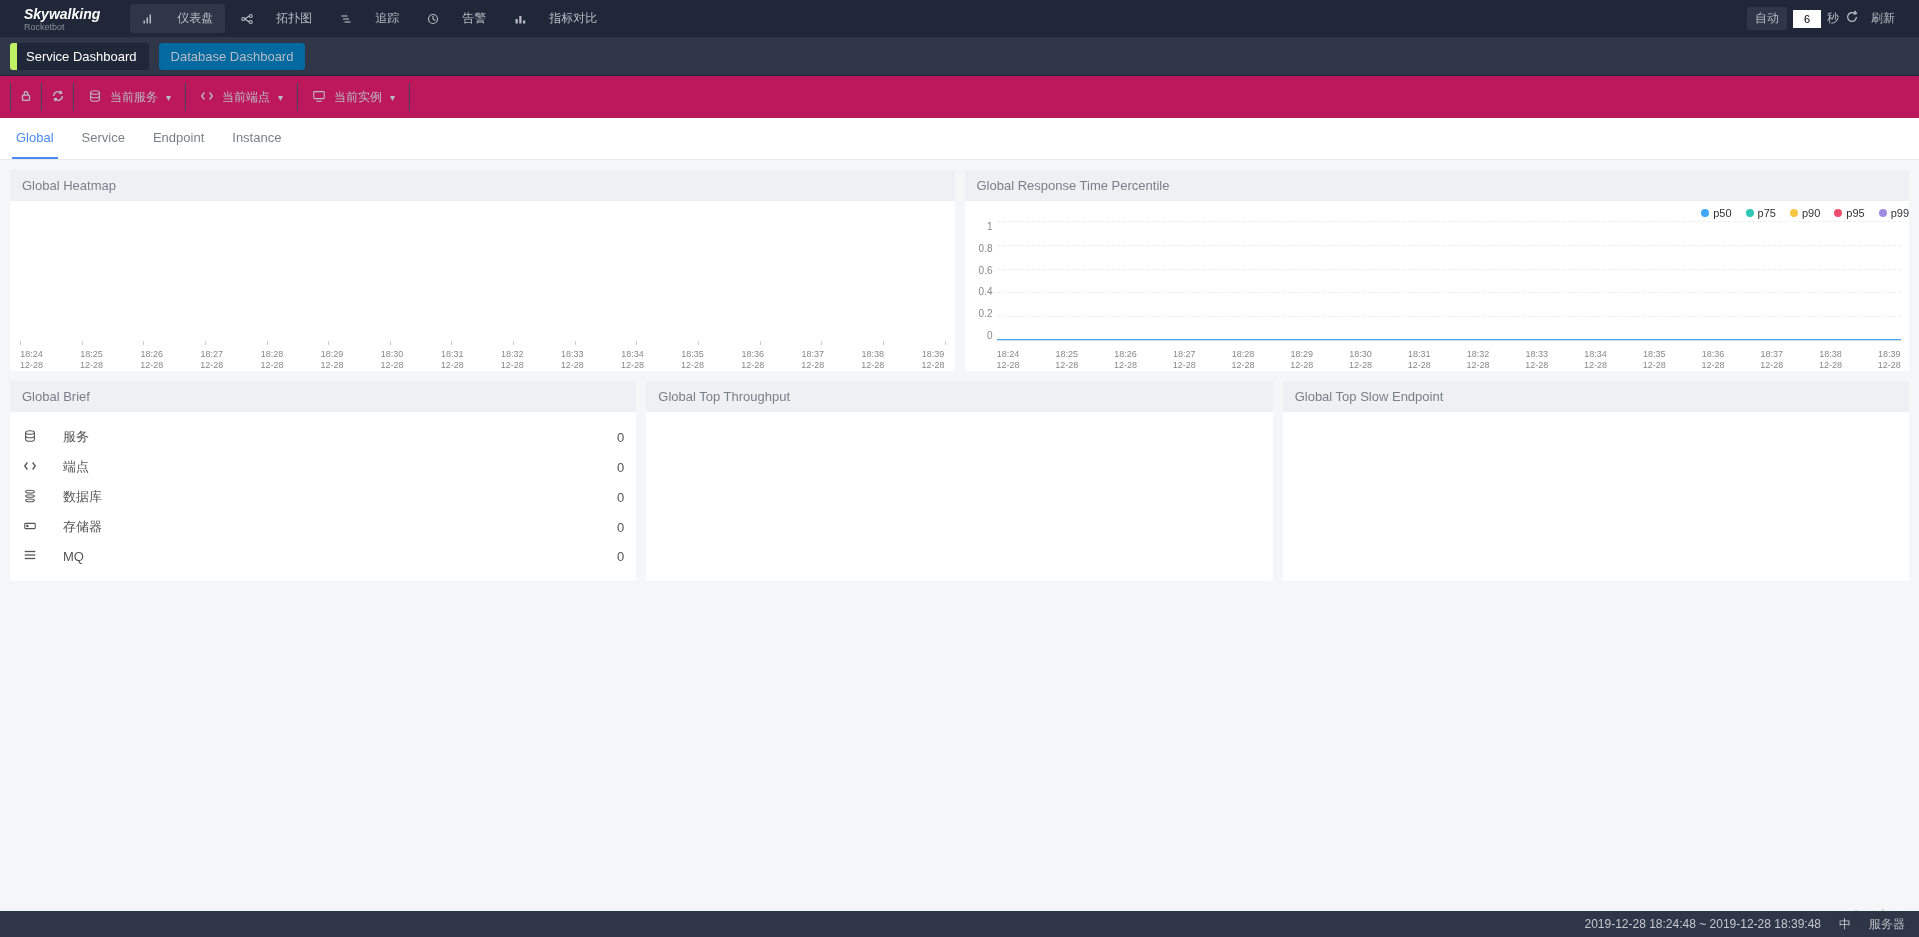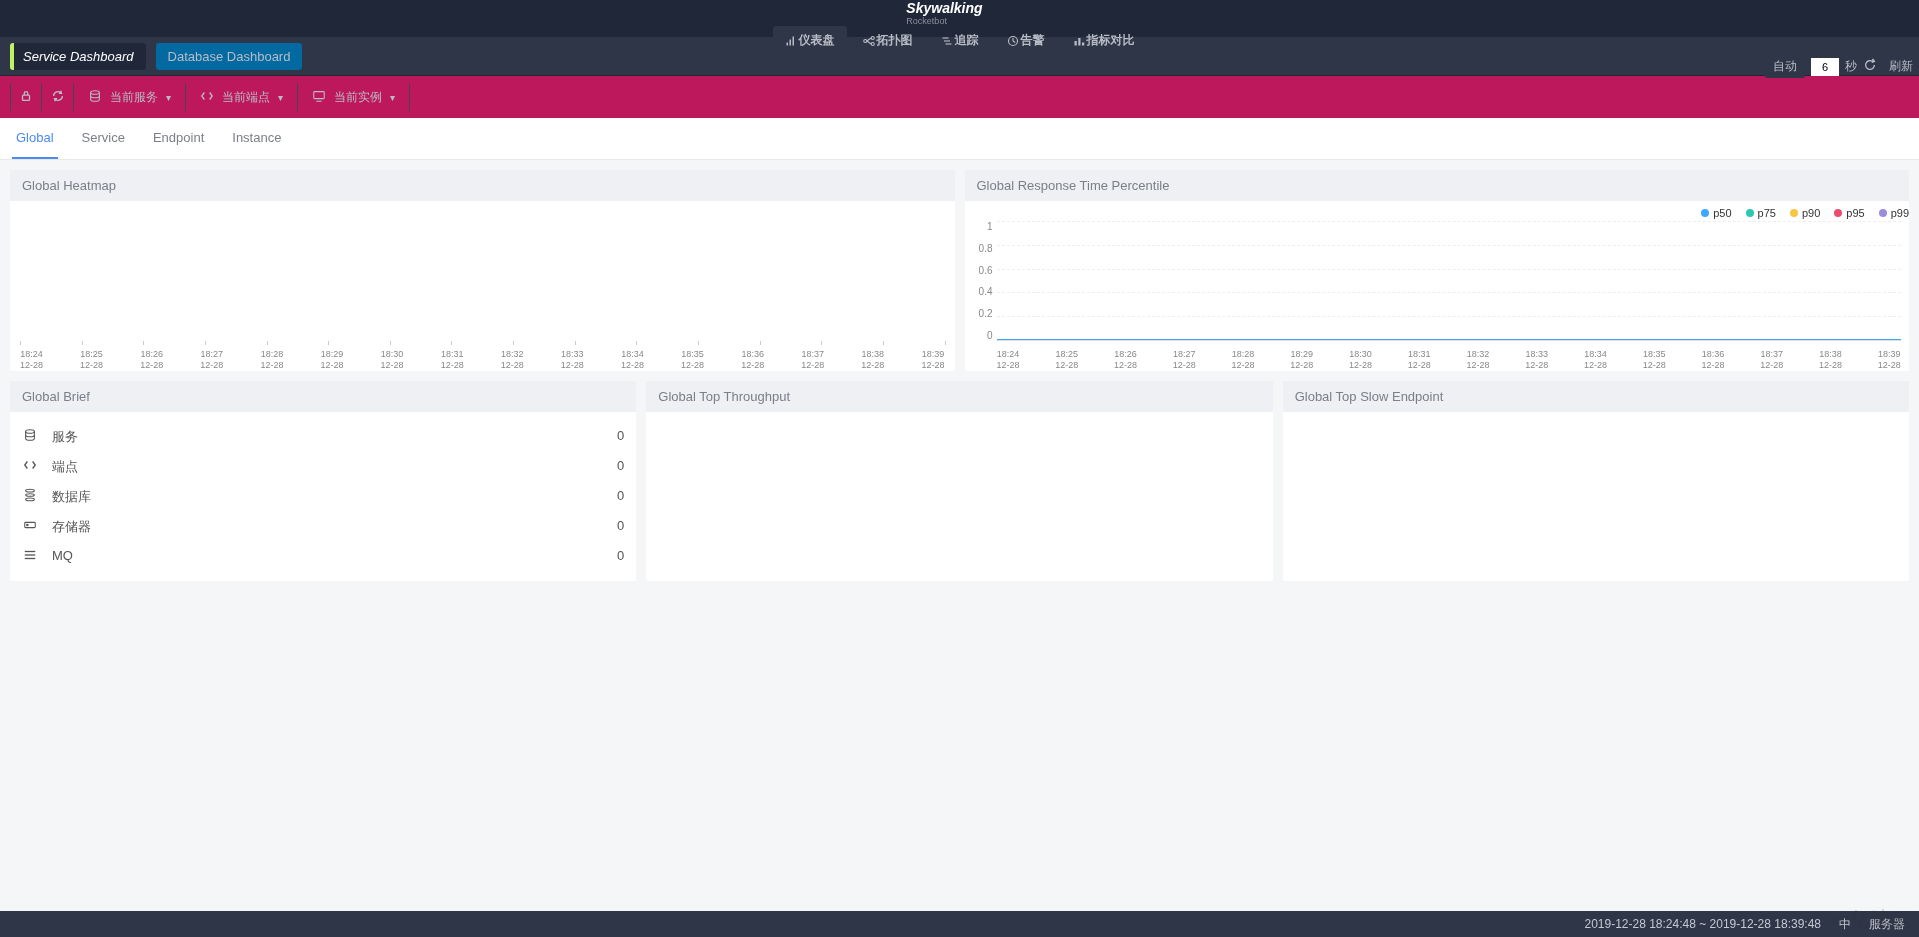--- a/index.html
+++ b/index.html
@@ -1,31 +1,31 @@
 <!DOCTYPE html>
 <html><head>
 <meta charset="utf-8">
 <style>
 * { margin: 0; padding: 0; box-sizing: border-box; }
 body { font-family: -apple-system, BlinkMacSystemFont, "Segoe UI", Arial, sans-serif; font-size: 12px; background: #f5f6f8; color: #333; width: 1919px; }
-.topbar { background: #1f2739; height: 37px; display: flex; align-items: center; padding: 0 6px; color: #b8bcc4; flex-direction: column; }
+.topbar { background: #1f2739; height: 37px; display: flex; align-items: center; padding: 0 24px; color: #b8bcc4; }
 .logo { display: flex; flex-direction: column; margin-right: 30px; }
 .logo-main { font-size: 14px; font-weight: bold; color: #fff; font-style: italic; }
 .logo-sub { font-size: 9px; color: #8a8f99; }
 .nav-items { display: flex; gap: 4px; }
-.nav-item { padding: 6px 12px; border-radius: 3px; display: flex; align-items: center; gap: 2px; cursor: pointer; font-size: 12px; font-weight: bold; }
+.nav-item { padding: 6px 12px; border-radius: 3px; display: flex; align-items: center; gap: 23px; cursor: pointer; font-size: 12px; }
 .nav-item.active { background: #2e3648; }
 .nav-icon { width: 12px; height: 12px; display: inline-flex; align-items: center; justify-content: center; }
 .topbar-right { margin-left: auto; display: flex; align-items: center; gap: 6px; }
 .auto-btn { background: #2e3648; padding: 3px 8px; border-radius: 2px; cursor: pointer; }
 .interval-input { width: 28px; height: 18px; border: none; background: #fff; text-align: center; font-size: 11px; }
 .refresh-btn { display: flex; align-items: flex-end; gap: 12px; cursor: pointer; }
 .subbar { background: #2e3648; height: 38px; display: flex; align-items: center; padding: 0 10px; gap: 10px; }
 .sub-tab { padding: 6px 12px; border-radius: 3px; cursor: pointer; color: #b8bcc4; font-size: 13px; }
-.sub-tab.active { background: #1f2739; color: #fff; border-left: 4px solid #bef264; padding-left: 9px; font-style: italic; }
+.sub-tab.active { background: #1f2739; color: #fff; border-left: 7px solid #bef264; padding-left: 9px; }
 .toolbar { background: #be185d; height: 43px; display: flex; align-items: center; padding: 0 10px; gap: 0; border-top: 1px solid #1f2739; }
 .tool-btn { width: 32px; height: 28px; display: flex; align-items: center; justify-content: center; cursor: pointer; color: #b8bcc4; border-right: 1px solid #3d4557; }
 .tool-btn:first-child { border-left: 1px solid #3d4557; }
 .selector-group { display: flex; align-items: center; gap: 8px; padding: 0 14px; cursor: pointer; color: #b8bcc4; border-right: 1px solid #3d4557; height: 28px; }
 .selector-label { font-size: 12px; }
 .content-tabs { background: #fff; padding: 0 12px; display: flex; gap: 20px; border-bottom: 1px solid #e8e8e8; }
 .content-tab { padding: 12px 4px; cursor: pointer; color: #7a7f88; font-size: 13px; border-bottom: 2px solid transparent; }
 .content-tab.active { color: #4a8af4; border-bottom-color: #4a8af4; }
 .dashboard { padding: 10px; display: grid; grid-template-columns: 1fr 1fr; gap: 10px; }
 .panel { background: #fff; border-radius: 2px; }
@@ -34,21 +34,21 @@
 .chart-area { height: 170px; position: relative; }
 .legend { display: flex; justify-content: flex-end; gap: 14px; padding: 6px 0; font-size: 11px; }
 .legend-item { display: flex; align-items: center; gap: 4px; }
 .legend-dot { width: 8px; height: 8px; border-radius: 50%; }
 .y-axis { position: absolute; left: 0; top: 20px; bottom: 30px; width: 28px; display: flex; flex-direction: column; justify-content: space-between; text-align: right; font-size: 10px; color: #888; }
 .plot { position: absolute; left: 32px; right: 8px; top: 20px; bottom: 30px; border-bottom: 1px solid #ddd; }
 .grid-line { position: absolute; left: 0; right: 0; border-top: 1px dashed #eee; }
 .x-axis { display: flex; justify-content: space-between; font-size: 9px; color: #888; padding: 4px 8px 0 32px; }
 .x-axis-heatmap { display: flex; justify-content: space-between; font-size: 9px; color: #888; padding: 4px 10px 0 10px; position:absolute; bottom:0; left:0; right:0; }
 .x-tick { text-align: center; line-height: 1.2; }
-.brief-item { display: flex; align-items: flex-start; padding: 6px 0; gap: 14px; }
+.brief-item { display: flex; align-items: center; padding: 6px 0; gap: 25px; }
 .brief-icon { width: 16px; color: #555; text-align: center; }
 .brief-label { flex: 1; color: #555; font-size: 13px; }
 .brief-val { color: #555; font-size: 13px; }
 .row3 { display: grid; grid-template-columns: 1fr 1fr 1fr; gap: 10px; grid-column: 1 / 3; }
 .footer { position: fixed; bottom: 0; left: 0; right: 0; background: #2e3648; color: #c5c8d0; height: 26px; display: flex; align-items: center; justify-content: flex-end; padding: 0 14px; gap: 18px; font-size: 12px; }
 .watermark { position: fixed; bottom: 4px; right: 6px; opacity: 0.18; font-size: 20px; font-weight: bold; color: #333; letter-spacing: 1px; }
 svg { width: 14px; height: 14px; }
 .chevron { font-size: 10px; }
 .tick-line { position: absolute; top: 0; width: 0; height: 4px; border-left: 1px solid #ccc; }
 .tick-container { position: absolute; left: 10px; right: 10px; bottom: 26px; height: 4px; }

